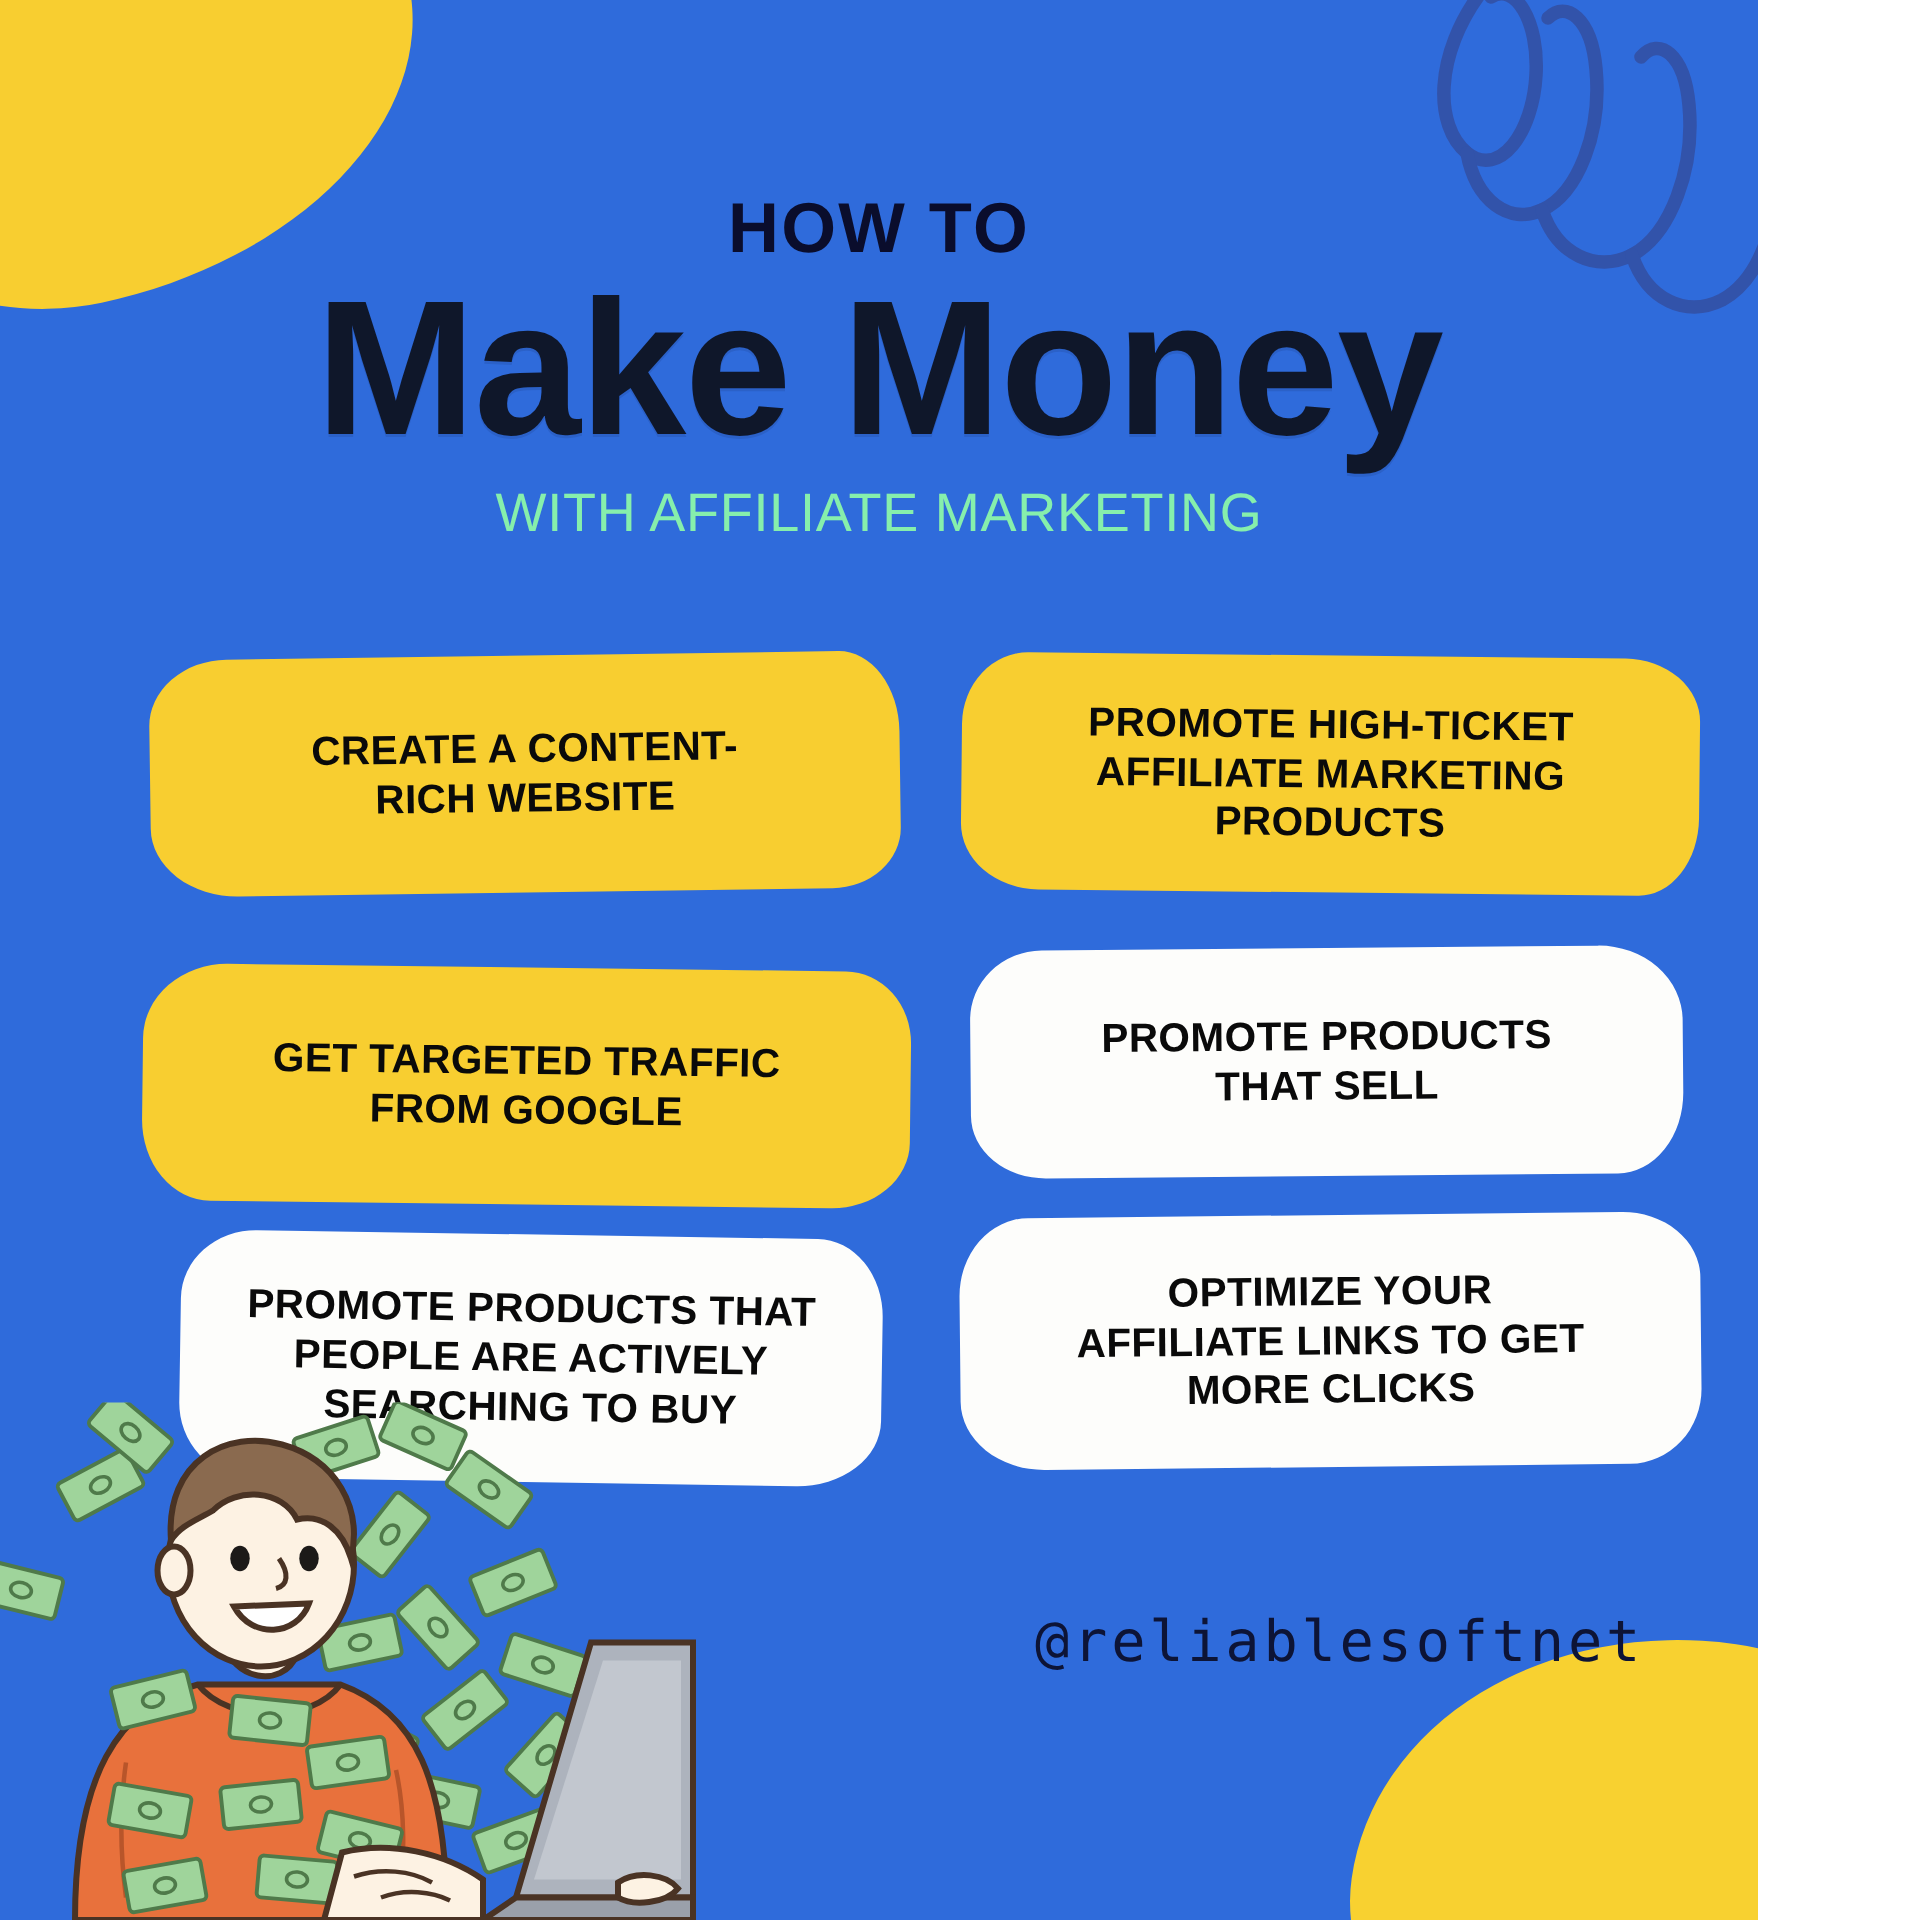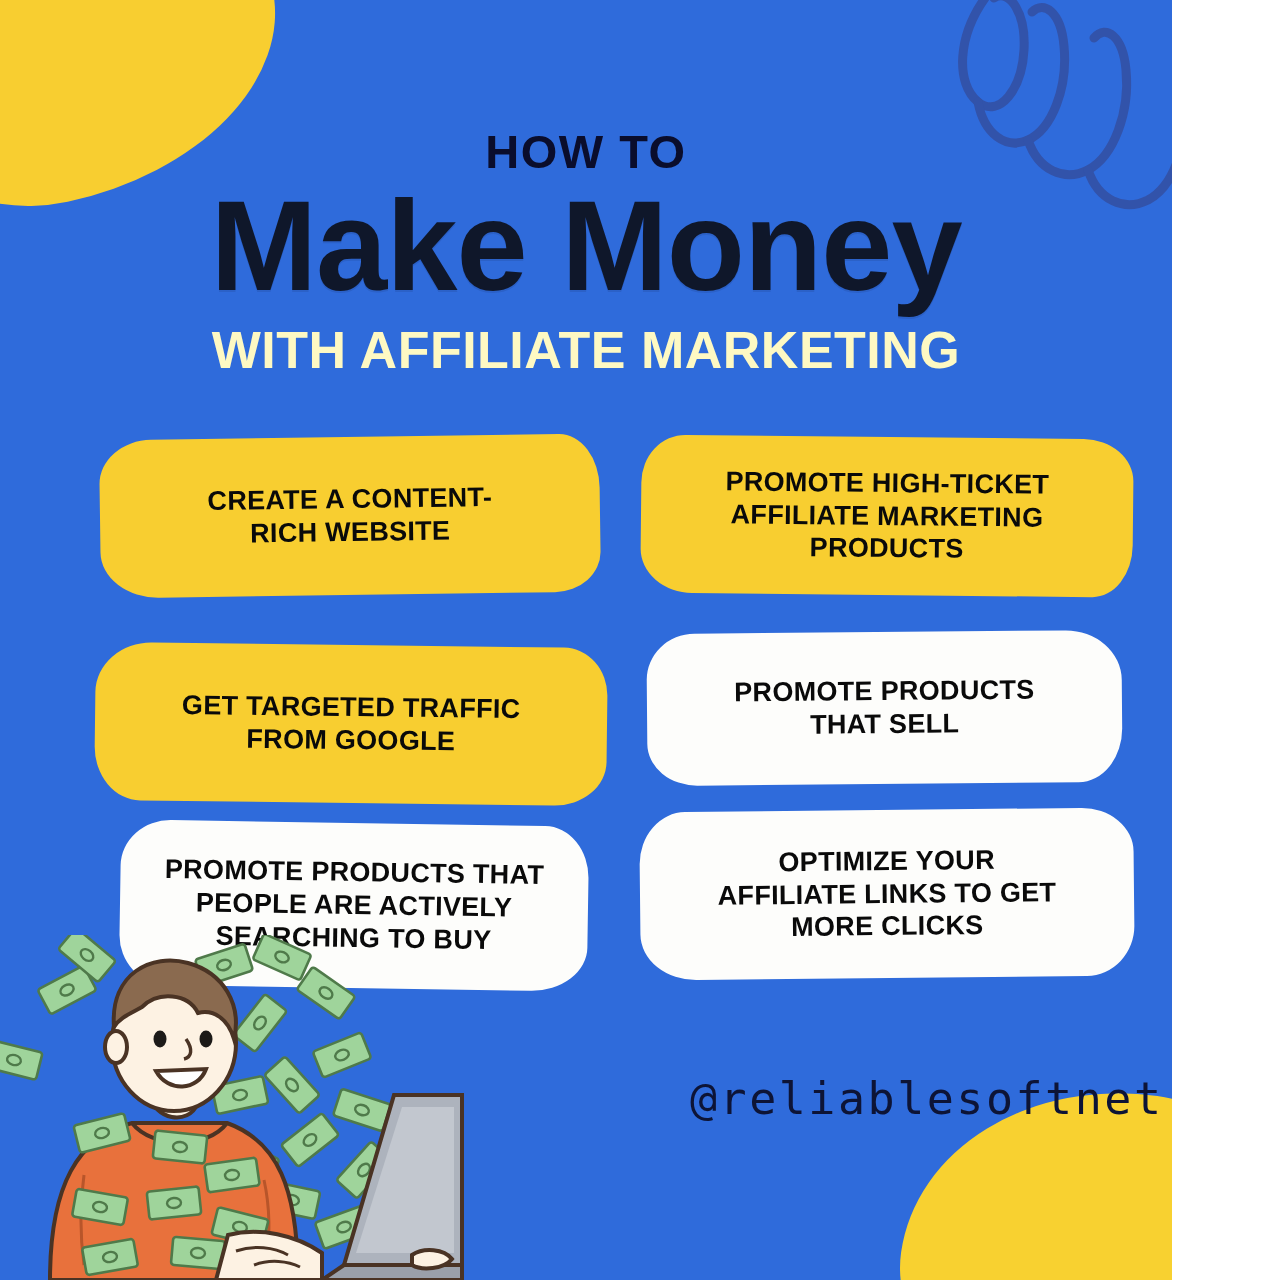--- a/index.html
+++ b/index.html
@@ -68,24 +68,24 @@
   .big-title {
     font-size: 128px;
     font-weight: bold;
     color: #0f172a;
     line-height: 1.02;
     letter-spacing: -1px;
     margin: 6px 0 2px 0;
     text-shadow: 0 2px 0 rgba(10,13,44,0.10);
   }
   .subtitle {
-    font-size: 52px;
-    font-weight: bold;
+    font-size: 36px;
+    font-weight: normal;
     letter-spacing: 0.5px;
-    color: #fef9c3;
+    color: #86efac;
     line-height: 1;
     margin: 12px 0 0 0;
   }
 
   
   .card {
     position: absolute;
     display: flex;
     align-items: center;
     justify-content: center;
@@ -121,21 +121,21 @@
         transform: rotate(-0.6deg); font-size: 27px; }
 
   .card span { display: block; }
 
   
   .handle {
     position: absolute;
     left: 690px;
     top: 1072px;
     font-family: "DejaVu Sans Mono", "Liberation Mono", monospace;
-    font-size: 45px;
+    font-size: 38px;
     letter-spacing: 2.5px;
     color: #0d1436;
   }
 
   
   .illo {
     position: absolute;
     left: -8px;
     bottom: 0;
     width: 520px;

